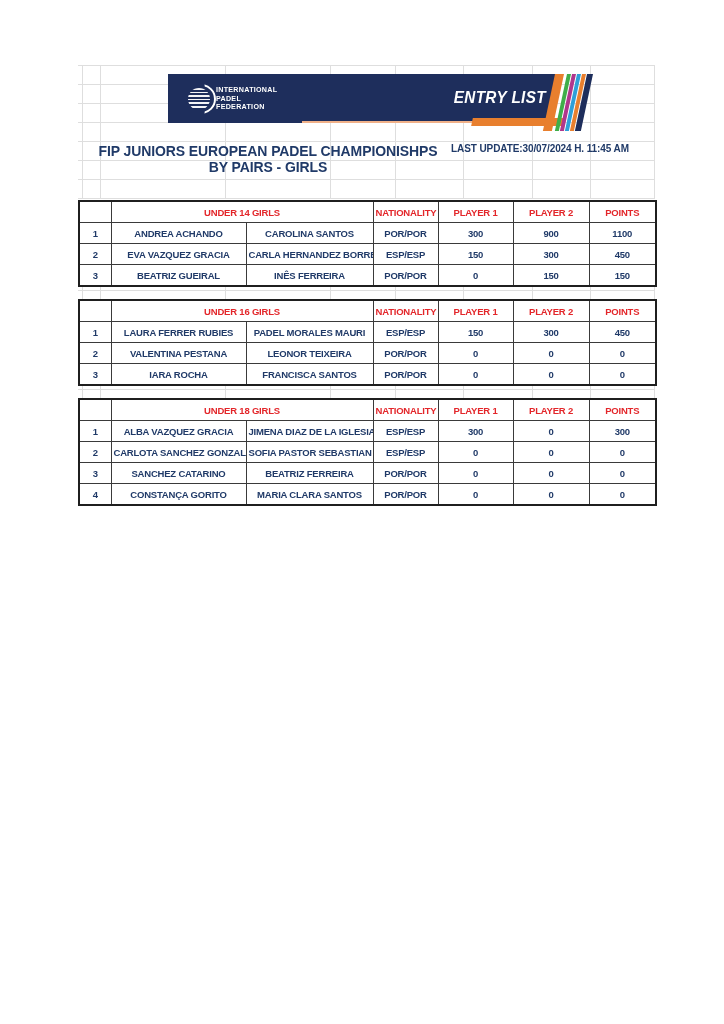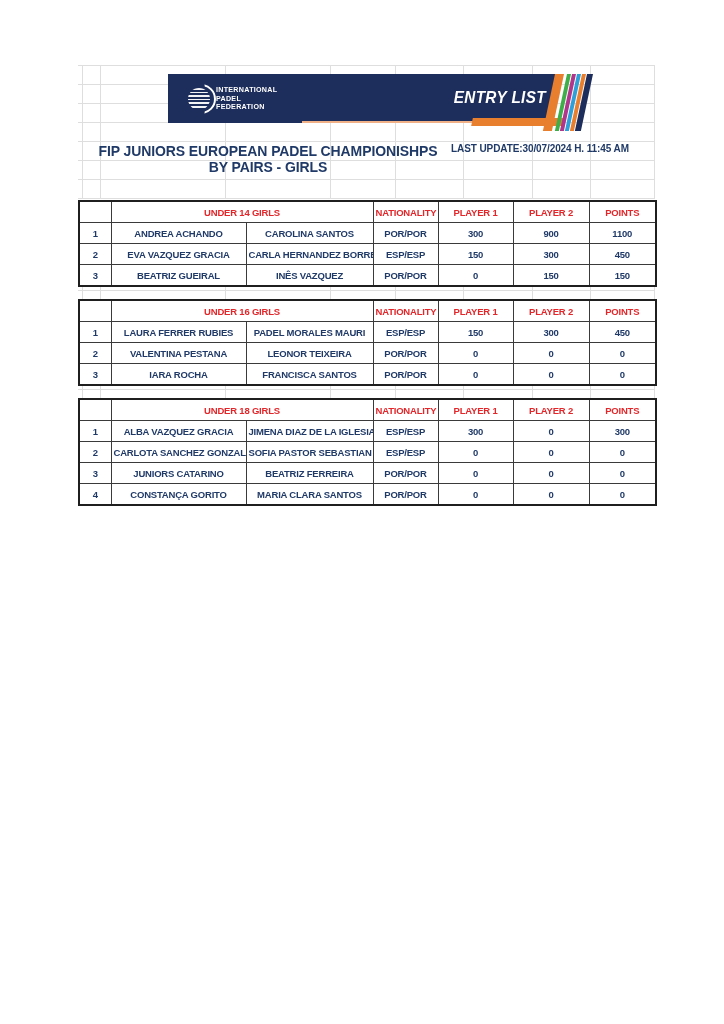--- a/index.html
+++ b/index.html
@@ -158,21 +158,21 @@
         <td>EVA VAZQUEZ GRACIA</td>
         <td>CARLA HERNANDEZ BORREGO</td>
         <td>ESP/ESP</td>
         <td>150</td>
         <td>300</td>
         <td>450</td>
       </tr>
       <tr>
         <td>3</td>
         <td>BEATRIZ GUEIRAL</td>
-        <td>INÊS VAZQUEZ</td>
+        <td>INÊS FERREIRA</td>
         <td>POR/POR</td>
         <td>0</td>
         <td>150</td>
         <td>150</td>
       </tr>
     </tbody>
 </table>
 
 <table class="entry" id="table-1">
   <colgroup>
@@ -259,21 +259,21 @@
         <td>2</td>
         <td>CARLOTA SANCHEZ GONZALEZ</td>
         <td>SOFIA PASTOR SEBASTIAN</td>
         <td>ESP/ESP</td>
         <td>0</td>
         <td>0</td>
         <td>0</td>
       </tr>
       <tr>
         <td>3</td>
-        <td>JUNIORS CATARINO</td>
+        <td>SANCHEZ CATARINO</td>
         <td>BEATRIZ FERREIRA</td>
         <td>POR/POR</td>
         <td>0</td>
         <td>0</td>
         <td>0</td>
       </tr>
       <tr>
         <td>4</td>
         <td>CONSTANÇA GORITO</td>
         <td>MARIA CLARA SANTOS</td>

